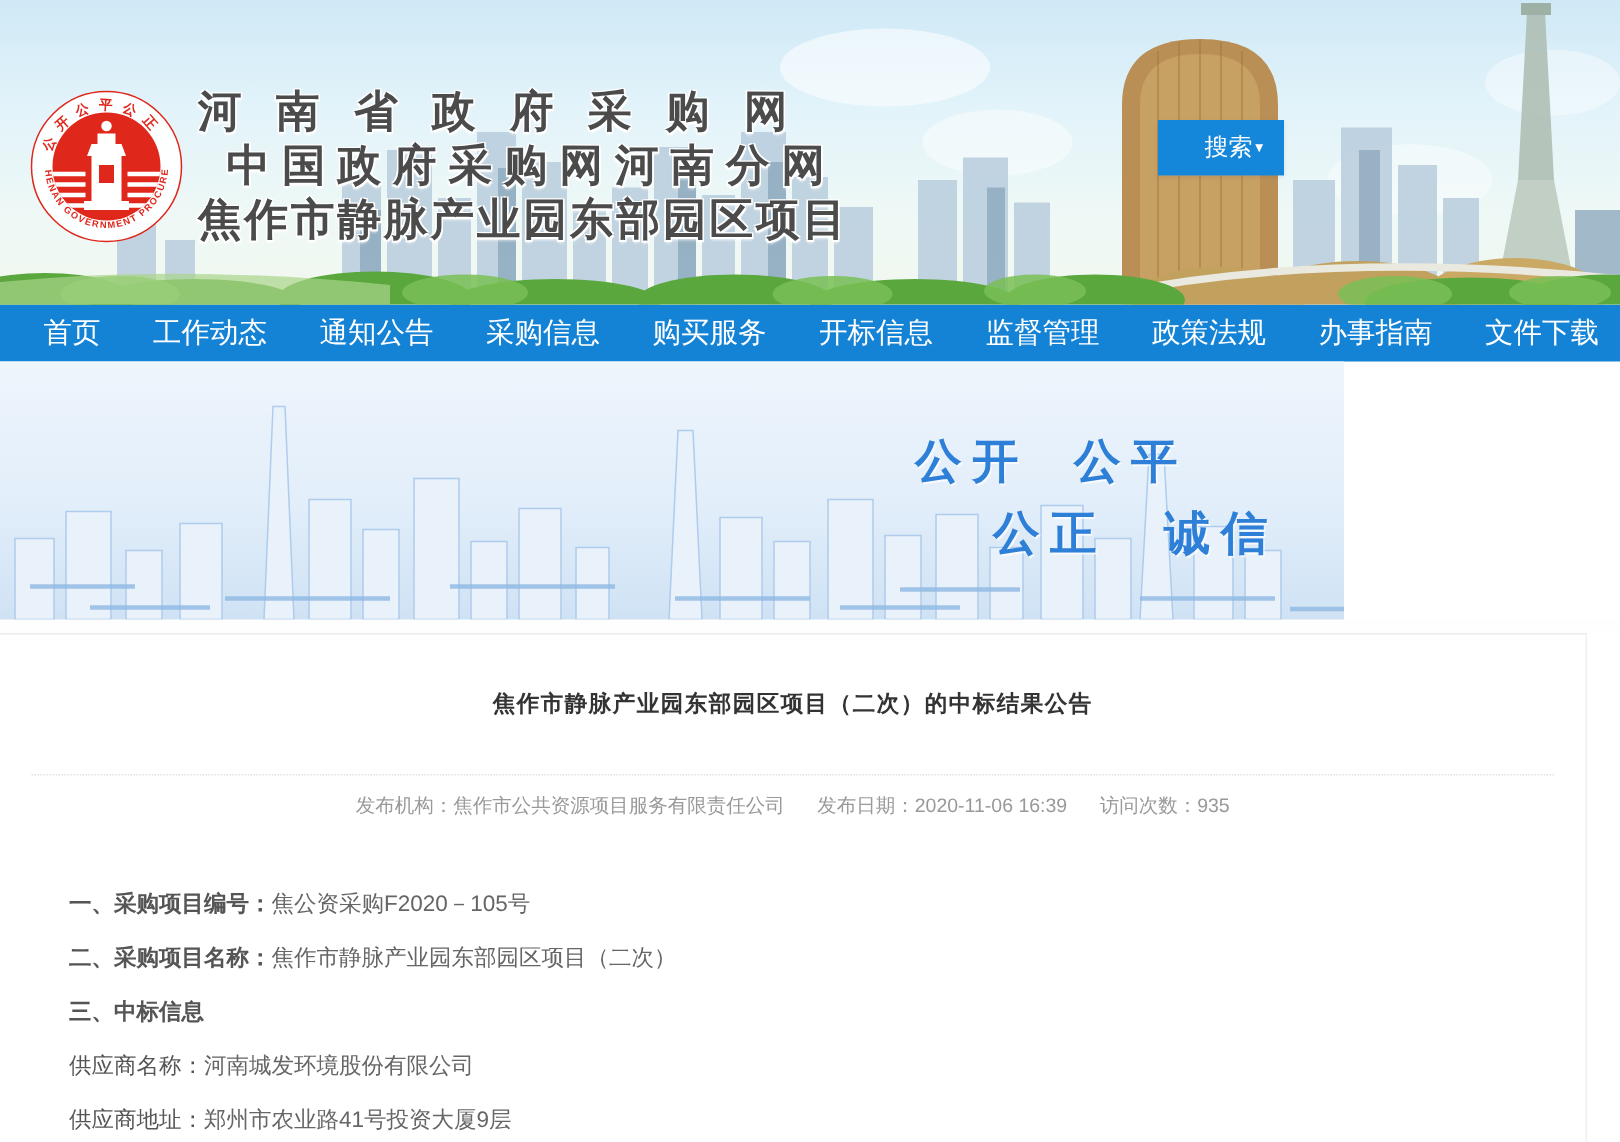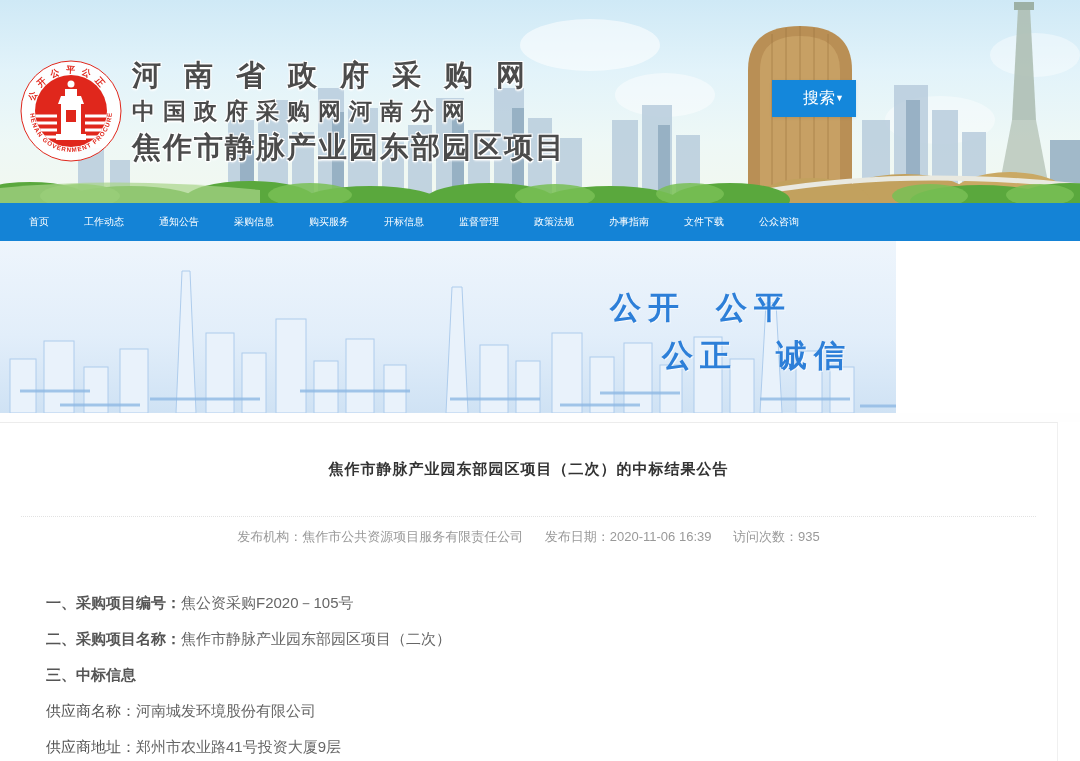--- a/index.html
+++ b/index.html
@@ -10,37 +10,37 @@
   .header { position:relative; width:1080px; height:203px; overflow:hidden;
     background:linear-gradient(180deg,#cfe9f6 0%,#e2f3fa 35%,#eef8f6 70%,#f2f8ef 100%); }
   .sky-art { position:absolute; left:0; top:0; width:1080px; height:203px; }
 
   .logo-wrap { position:absolute; left:20px; top:60px; width:102px; height:102px; }
 
   .site-titles { position:absolute; left:132px; top:57px; color:#4b4b4b; font-weight:bold;
     text-shadow:-1px -1px 0 #fff,1px -1px 0 #fff,-1px 1px 0 #fff,1px 1px 0 #fff,0 2px 2px rgba(255,255,255,.8);
     line-height:36px; white-space:nowrap; }
   .site-titles .t1 { font-size:29px; letter-spacing:23px; }
-  .site-titles .t2 { font-size:23px; letter-spacing:8px; }
+  .site-titles .t2 { font-size:29px; letter-spacing:8px;margin-left:19px; }
   .site-titles .t3 { font-size:29px; letter-spacing:2px; }
 
   .search-box { position:absolute; left:772px; top:80px; display:flex; height:37px;
     box-shadow:0 1px 3px rgba(0,0,0,.08); }
   .search-input { width:194px; height:37px; border:none; outline:none; background:#fff;
     padding:0 12px; font-size:14px; color:#666; font-family:"Liberation Sans",sans-serif; }
   .search-input::placeholder { color:#8a9099; }
   .search-btn { width:84px; height:37px; border:none; background:#1487db; color:#fff;
     font-size:16px; display:flex; align-items:center; justify-content:flex-end;
     padding:0 12px 0 16px; cursor:pointer; font-family:"Liberation Sans",sans-serif; }
   .search-btn .caret { font-size:9px; line-height:1; }
 
   
   .nav { width:1080px; height:38px; background:#1483d6; display:flex; align-items:center;
     padding-left:25px; }
-  .nav-item { color:#fff; font-size:10px; margin-right:27px; padding:0 4px; cursor:pointer;
+  .nav-item { color:#fff; font-size:19px; margin-right:27px; padding:0 4px; cursor:pointer;
     white-space:nowrap; }
 
   
   .banner { position:relative; width:896px; height:172px; overflow:hidden;
     background:linear-gradient(180deg,#eef5fc 0%,#e2eefa 55%,#cfe2f4 100%); }
   .banner-art { position:absolute; left:0; top:0; width:1080px; height:172px; }
   .slogan-row { position:absolute; display:flex; color:#2d7fd8; font-weight:bold;
     font-size:31px; letter-spacing:7px; text-shadow:1px 1px 0 rgba(255,255,255,.7); }
   .slogan-row.r1 { top:46px; right:104px; gap:30px; }
   .slogan-row.r2 { top:94px; right:44px; gap:38px; }

